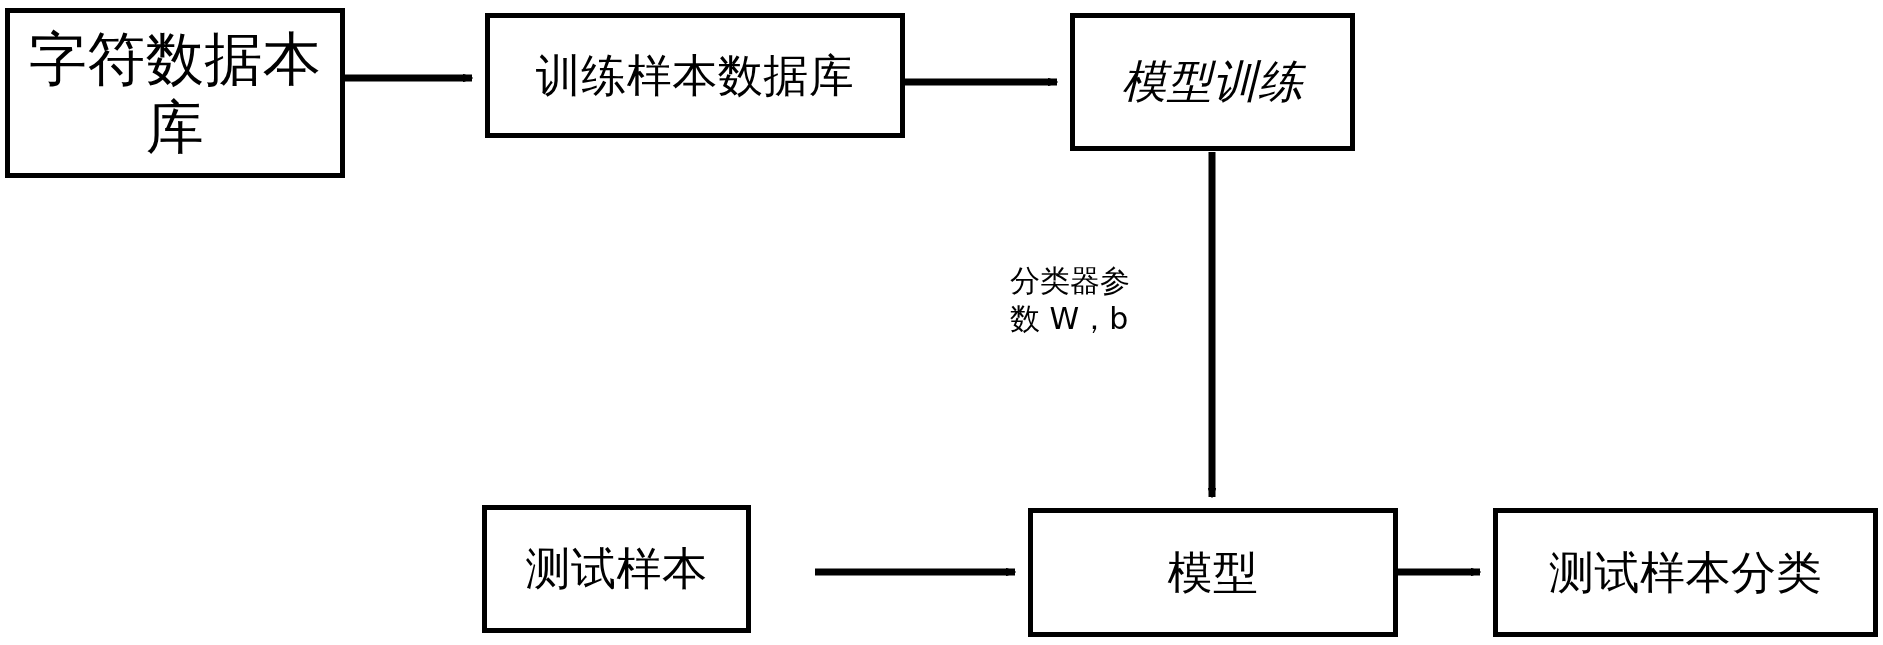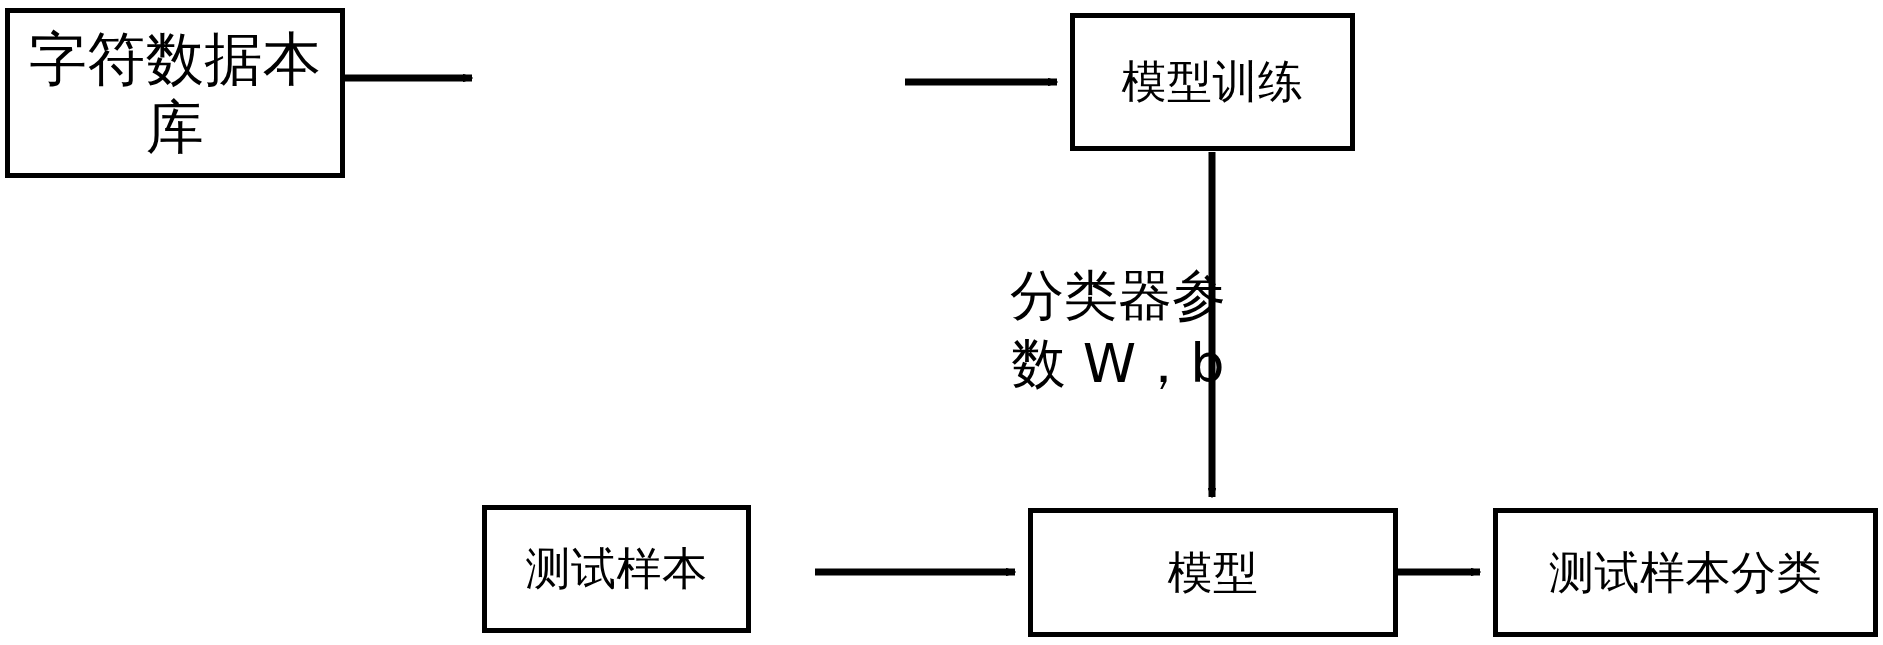--- a/index.html
+++ b/index.html
@@ -30,24 +30,24 @@
   .node-label {
     display: block;
     font-size: 45px;
     letter-spacing: 0.5px;
     white-space: pre-line;
     color: #000000;
   }
   .edge-label {
     position: absolute;
     color: #000000;
-    font-size: 54px;
+    font-size: 30px;
     line-height: 1.25;
     white-space: pre-line;
-    text-align: center;
+    text-align: left;
   }
   svg.edges {
     position: absolute;
     left: 0;
     top: 0;
     width: 1883px;
     height: 645px;
     overflow: visible;
     pointer-events: none;
   }
@@ -86,22 +86,25 @@
     <g>
       <line x1="1398" y1="572" x2="1480" y2="572" stroke-width="7" marker-end="url(#arrowhead)"></line>
     </g>
   </svg>
 
   <div class="node" style="left:5px; top:8px; width:340px; height:170px;">
     <span class="node-label" style="font-size:58px;">字符数据本
 库</span>
   </div>
 
+  <div class="node" style="left:485px; top:13px; width:420px; height:125px;">
+    <span class="node-label">训练样本数据库</span>
+  </div>
 
-  <div class="node" style="left:1070px; top:13px; width:285px; height:138px;">
+  <div class="node" style="left:1070px; top:13px; width:285px; height:138px;font-style:italic;">
     <span class="node-label">模型训练</span>
   </div>
 
   <div class="node" style="left:482px; top:505px; width:269px; height:128px;">
     <span class="node-label">测试样本</span>
   </div>
 
   <div class="node" style="left:1028px; top:508px; width:370px; height:129px;">
     <span class="node-label">模型</span>
   </div>

